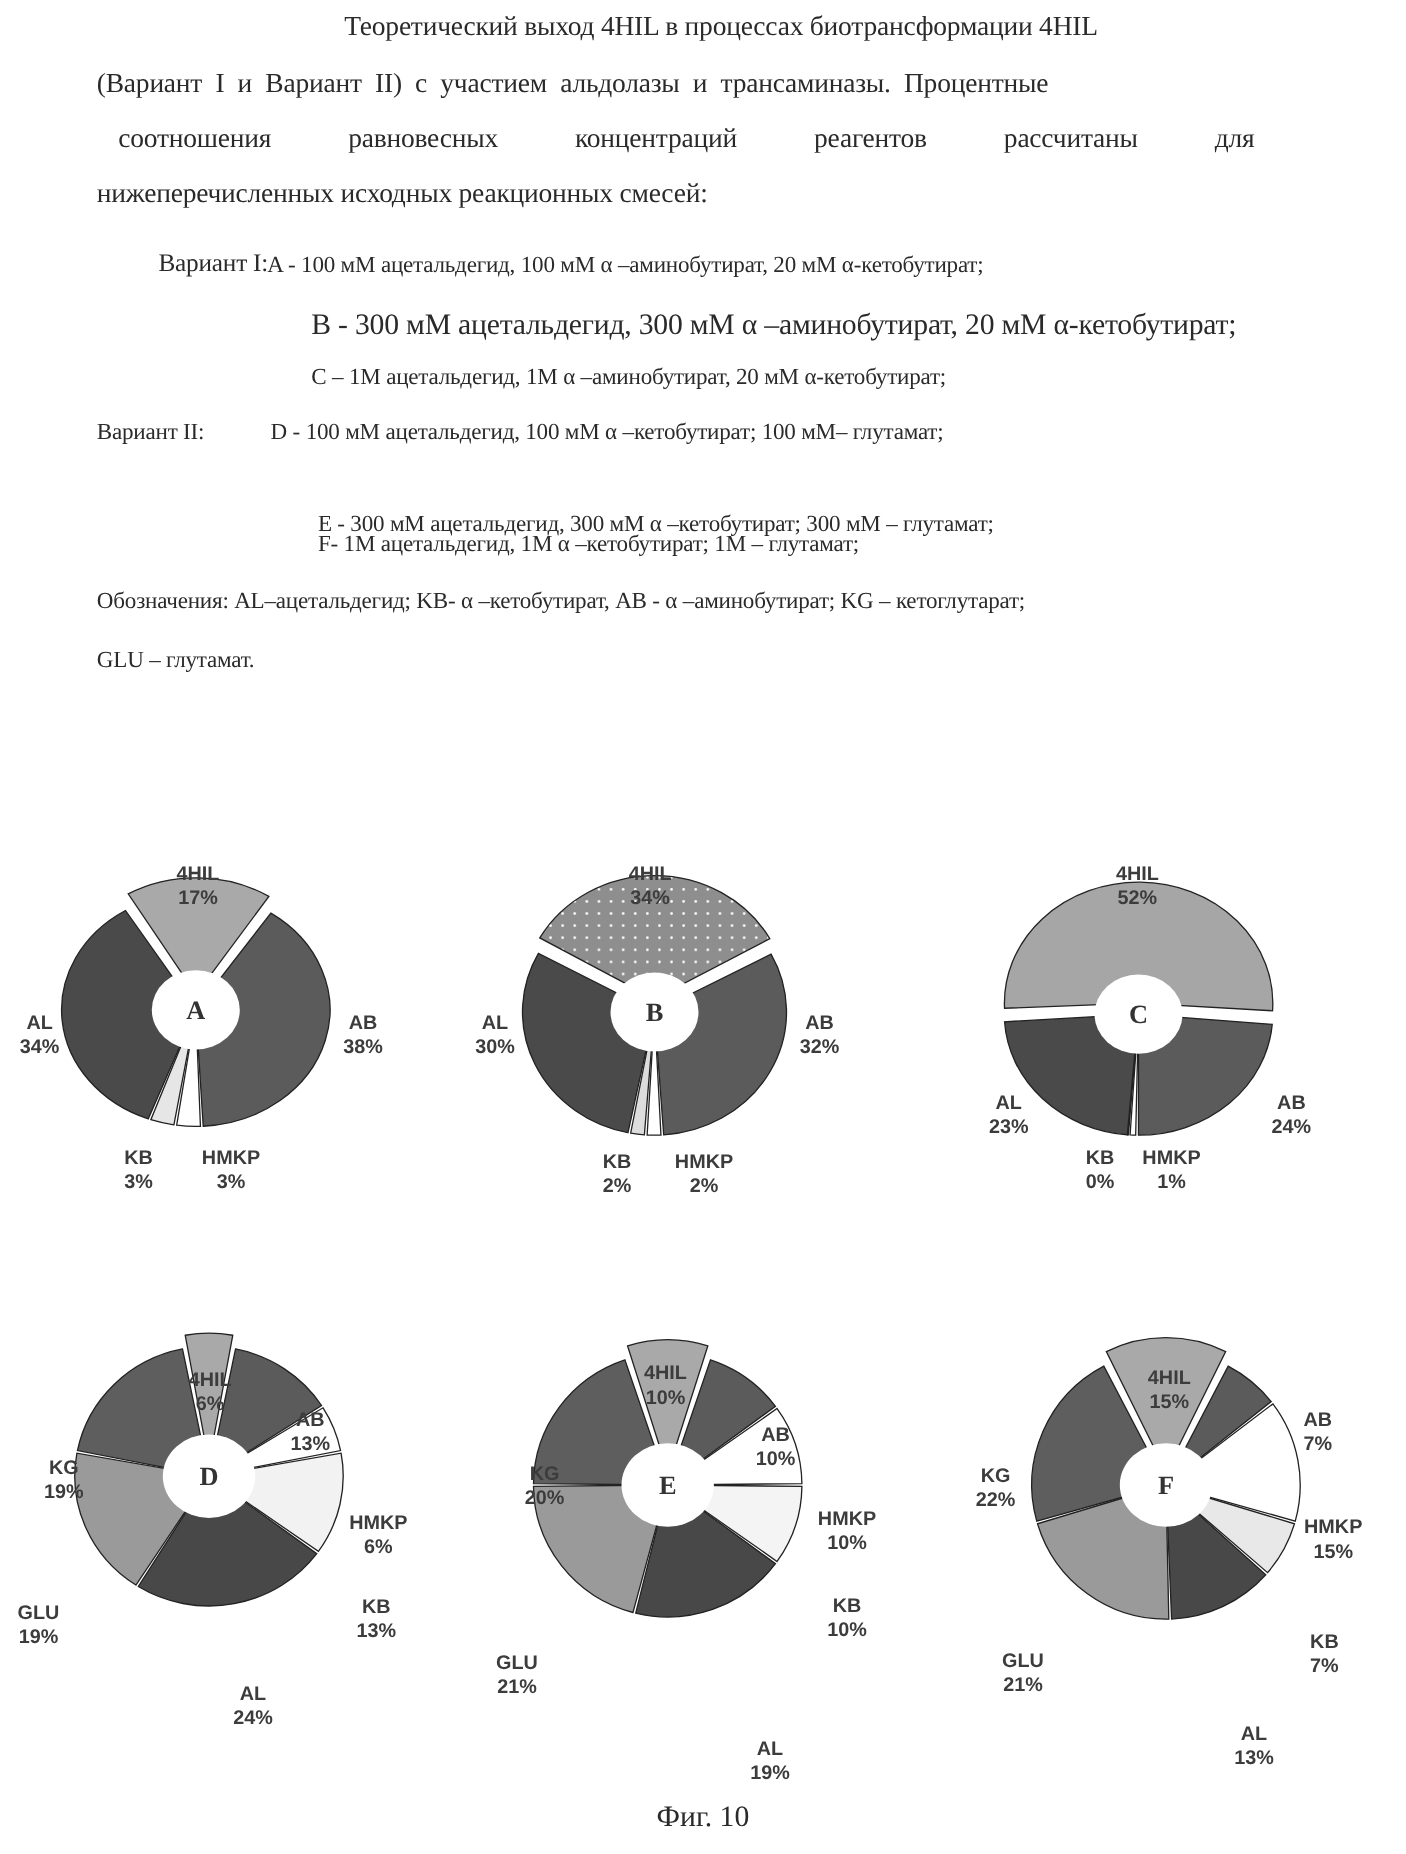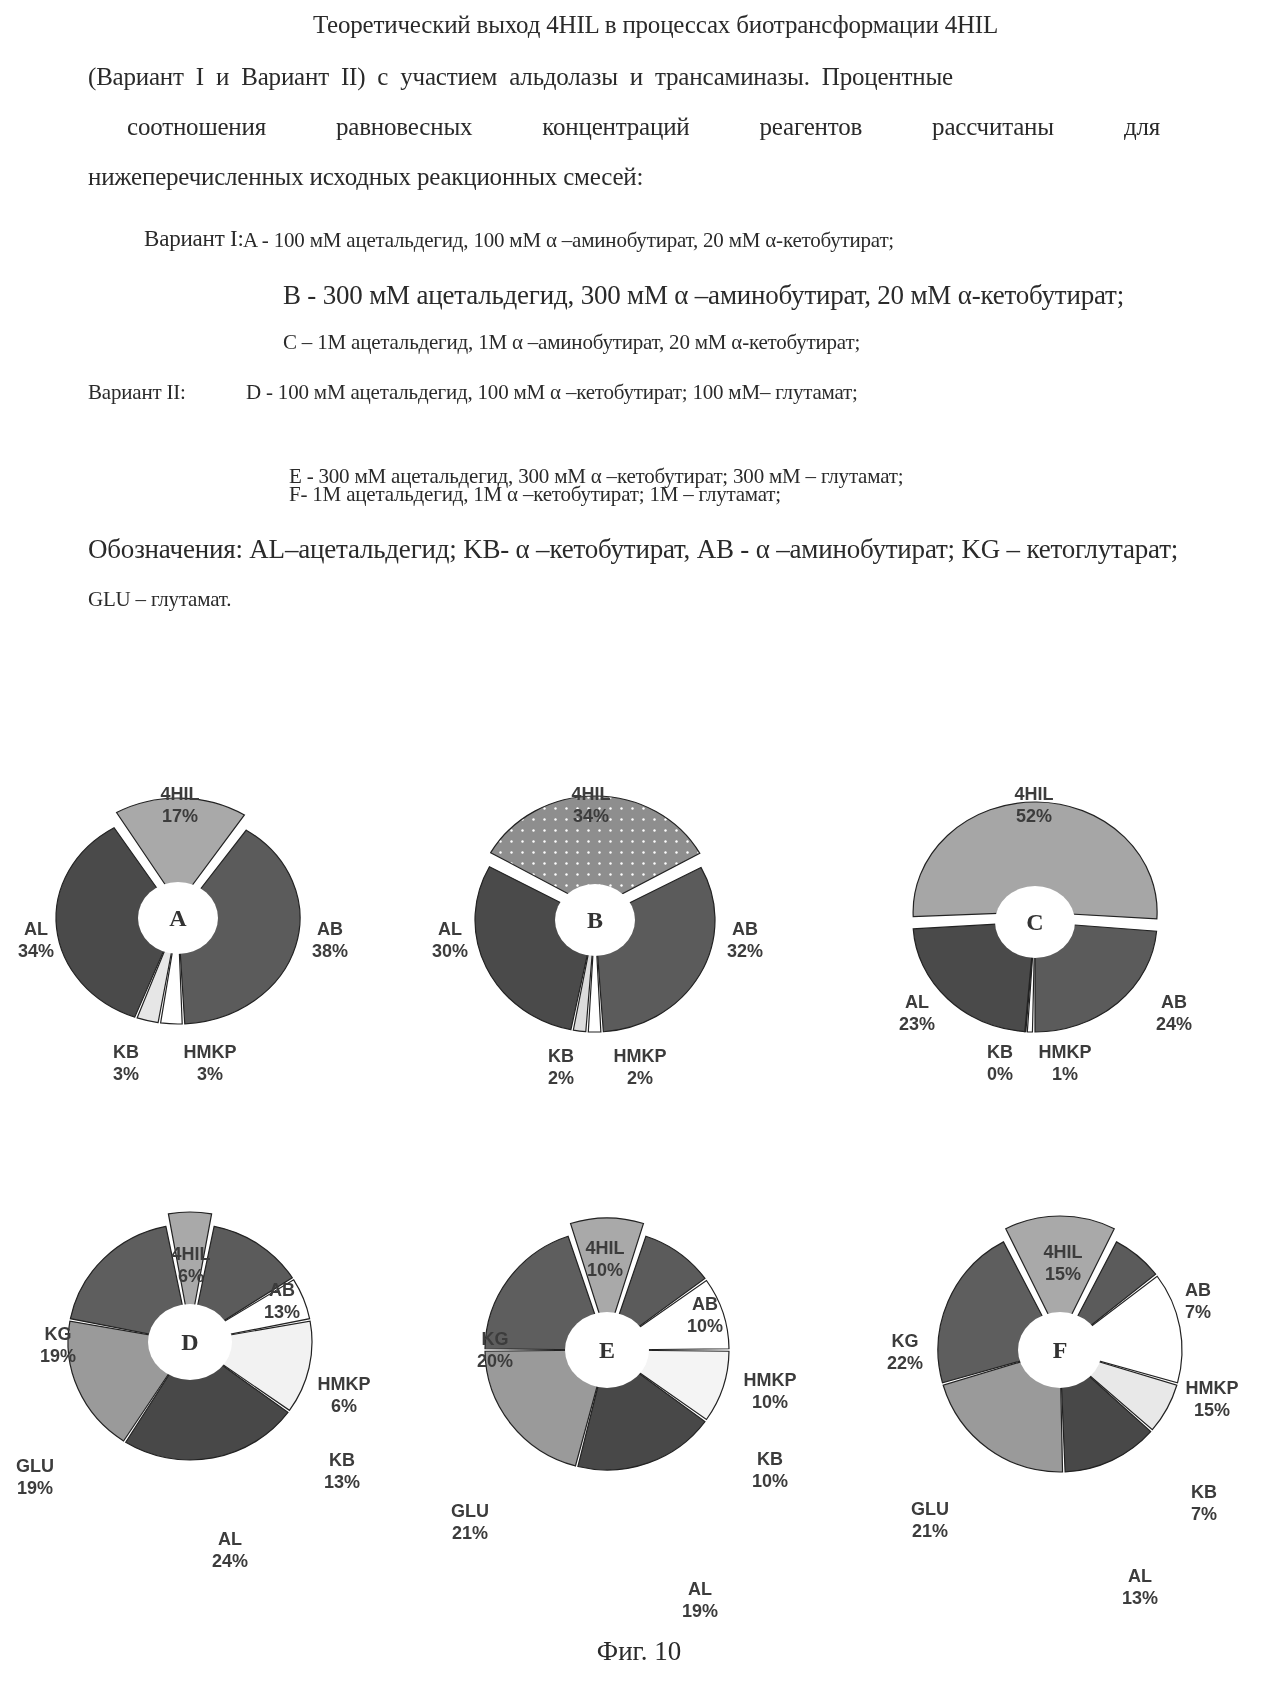--- a/index.html
+++ b/index.html
@@ -1,19 +1,19 @@
 <!DOCTYPE html>
 <html><head>
 <meta charset="utf-8">
 <style>
   html, body { margin: 0; padding: 0; background: #ffffff; }
   body { width: 1278px; height: 1685px; position: relative; overflow: hidden;
          font-family: "Liberation Serif", "DejaVu Serif", serif; color: #2a2a2a; }
   .p { position: absolute; font-size: 25px; white-space: nowrap; letter-spacing: -0.2px; }
-  .just { display: flex; justify-content: flex-end; }
+  .just { display: flex; justify-content: center; }
   #charts { position: absolute; left: 0; top: 0; width: 1278px; height: 1685px; }
   .lbl { font-family: "Liberation Sans", "DejaVu Sans", sans-serif; font-weight: bold;
          font-size: 18px; fill: #3c3c3c; }
   .center-letter { font-family: "Liberation Serif", "DejaVu Serif", serif; font-weight: bold;
          font-size: 24px; fill: #333; }
   .fig { position: absolute; left: 0; width: 1278px; top: 1636px; text-align: center; font-size: 27px; }
 </style>
 </head>
 <body>
 
@@ -27,21 +27,21 @@
 <div class="p" style="left:96px; top:226px; font-size:23px;margin-left:48px;">Вариант I:</div>
 <div class="p" style="left:243px; top:228px; font-size:21px;">A - 100 мМ ацетальдегид, 100 мМ α –аминобутират, 20 мМ α-кетобутират;</div>
 <div class="p" style="left:283px; top:280px; font-size:27px;">B - 300 мМ ацетальдегид, 300 мМ α –аминобутират, 20 мМ α-кетобутират;</div>
 <div class="p" style="left:283px; top:330px; font-size:21px;">C – 1M ацетальдегид, 1M α –аминобутират, 20 мМ α-кетобутират;</div>
 
 <div class="p" style="left:88px; top:380px; font-size:21px;">Вариант II:</div>
 <div class="p" style="left:246px; top:380px; font-size:21px;">D - 100 мМ ацетальдегид, 100 мМ α –кетобутират; 100 мМ– глутамат;</div>
 <div class="p" style="left:289px; top:432px; font-size:21px;margin-top:32px;">E - 300 мМ ацетальдегид, 300 мМ α –кетобутират; 300 мМ – глутамат;</div>
 <div class="p" style="left:289px; top:482px; font-size:21px;">F- 1M ацетальдегид, 1M α –кетобутират; 1M – глутамат;</div>
 
-<div class="p" style="left:88px; top:534px; font-size:27px;">Обозначения: AL–ацетальдегид; KB- α –кетобутират, AB - α –аминобутират; KG – кетоглутарат;</div>
+<div class="p" style="left:88px; top:534px; font-size:21px;">Обозначения: AL–ацетальдегид; KB- α –кетобутират, AB - α –аминобутират; KG – кетоглутарат;</div>
 <div class="p" style="left:88px; top:587px; font-size:21px;">GLU – глутамат.</div>
 
 <svg id="charts" xmlns="http://www.w3.org/2000/svg" width="1278" height="1685">
   <defs>
     <pattern id="dots" width="11" height="11" patternUnits="userSpaceOnUse">
       <rect width="11" height="11" fill="#8e8e8e"></rect>
       <circle cx="5.5" cy="5.5" r="1.2" fill="#ffffff"></circle>
     </pattern>
   </defs>
 <g>

